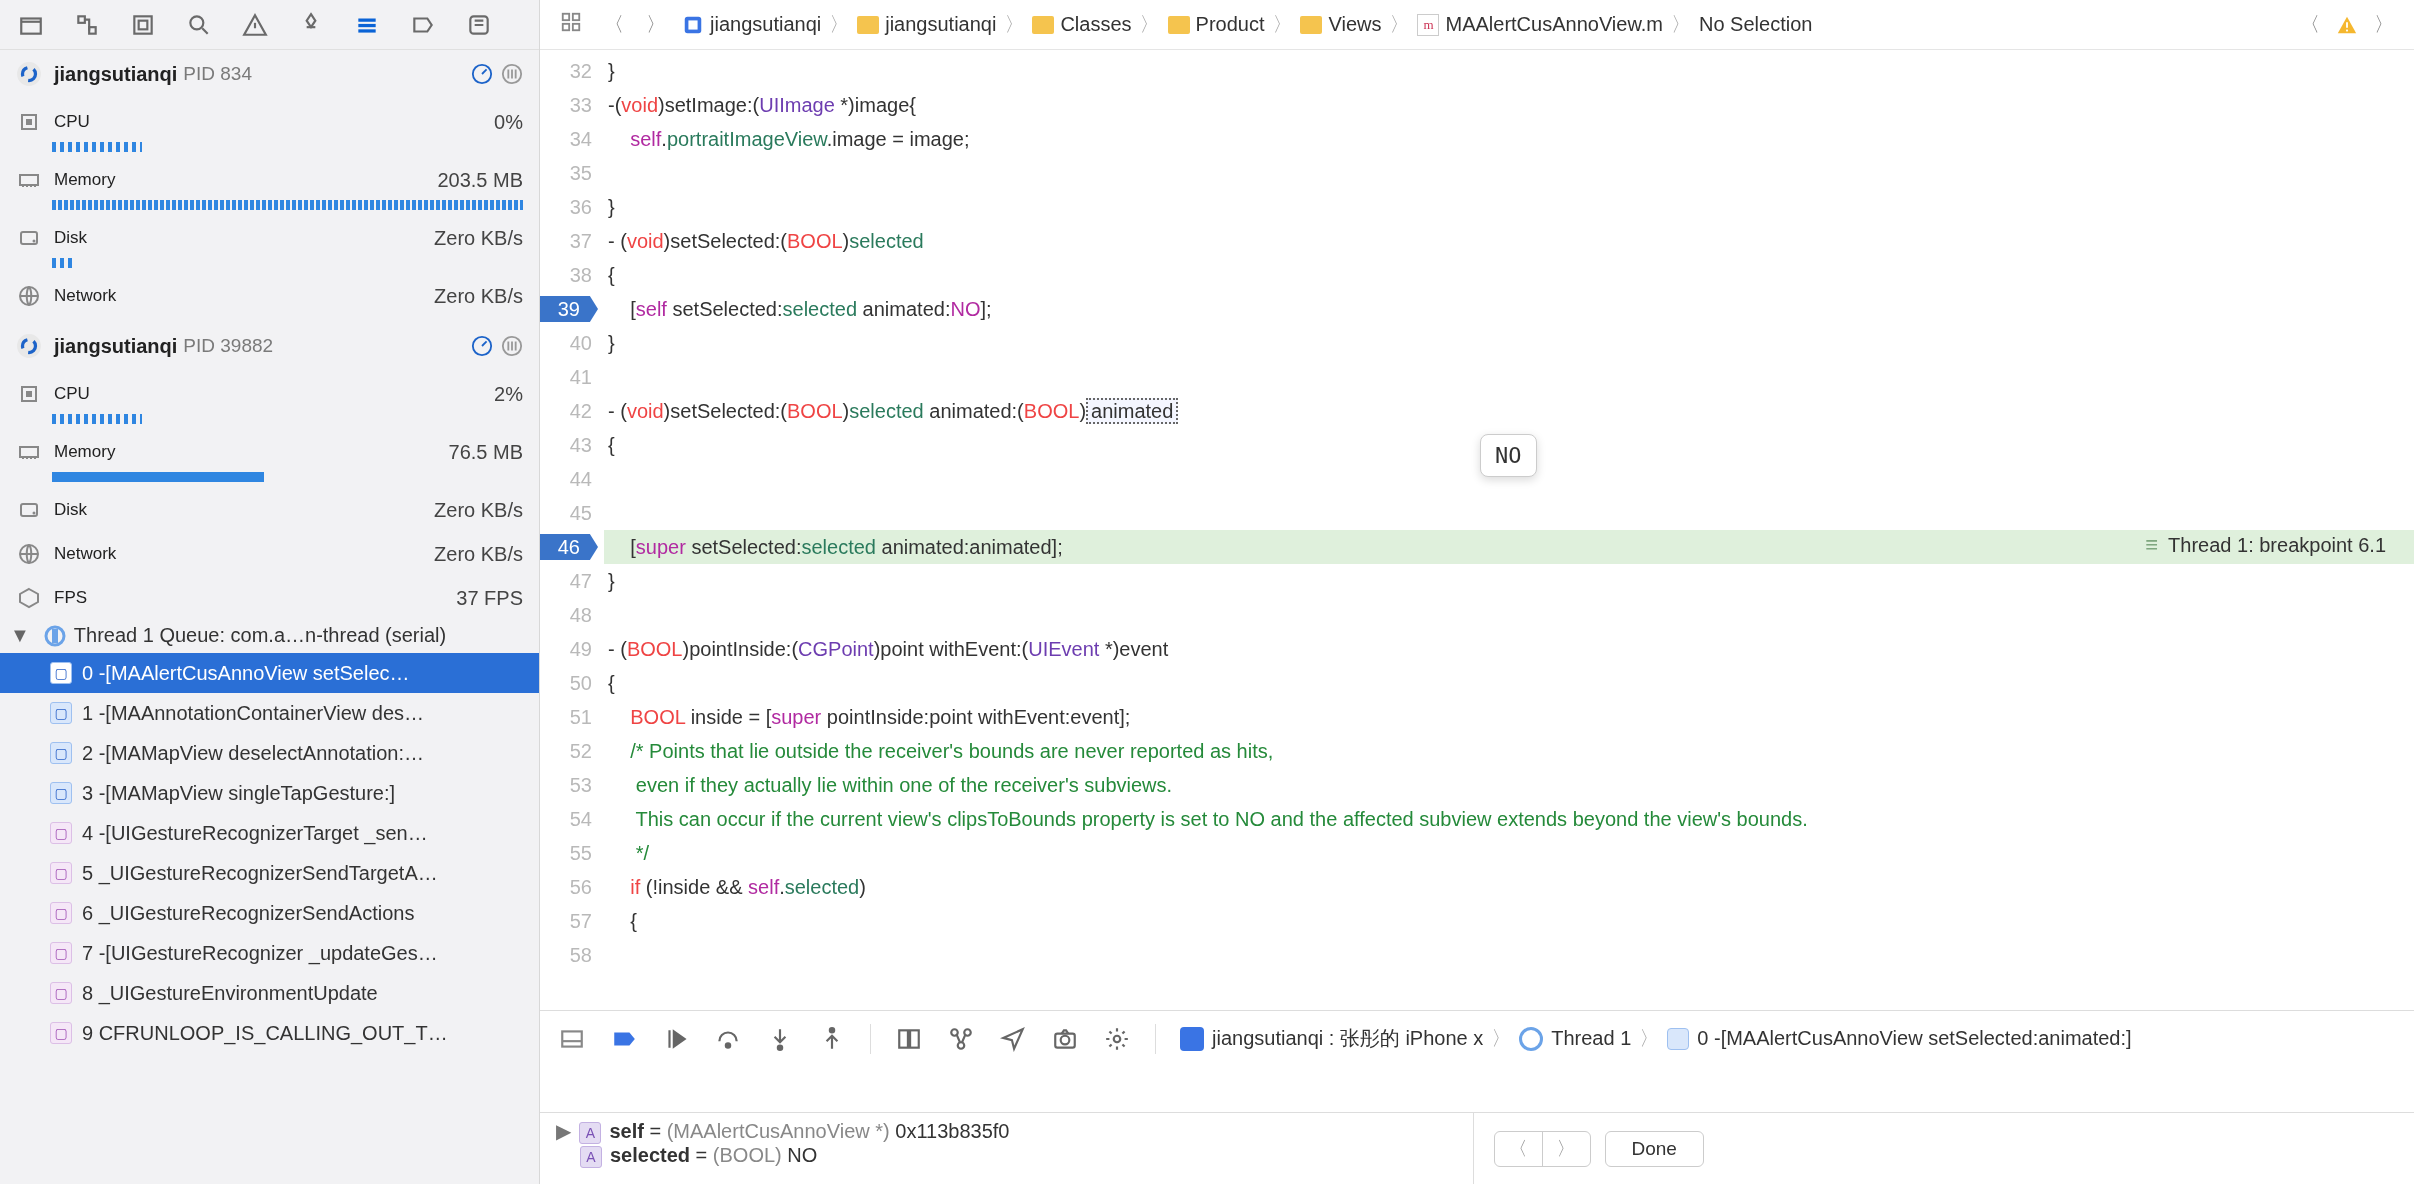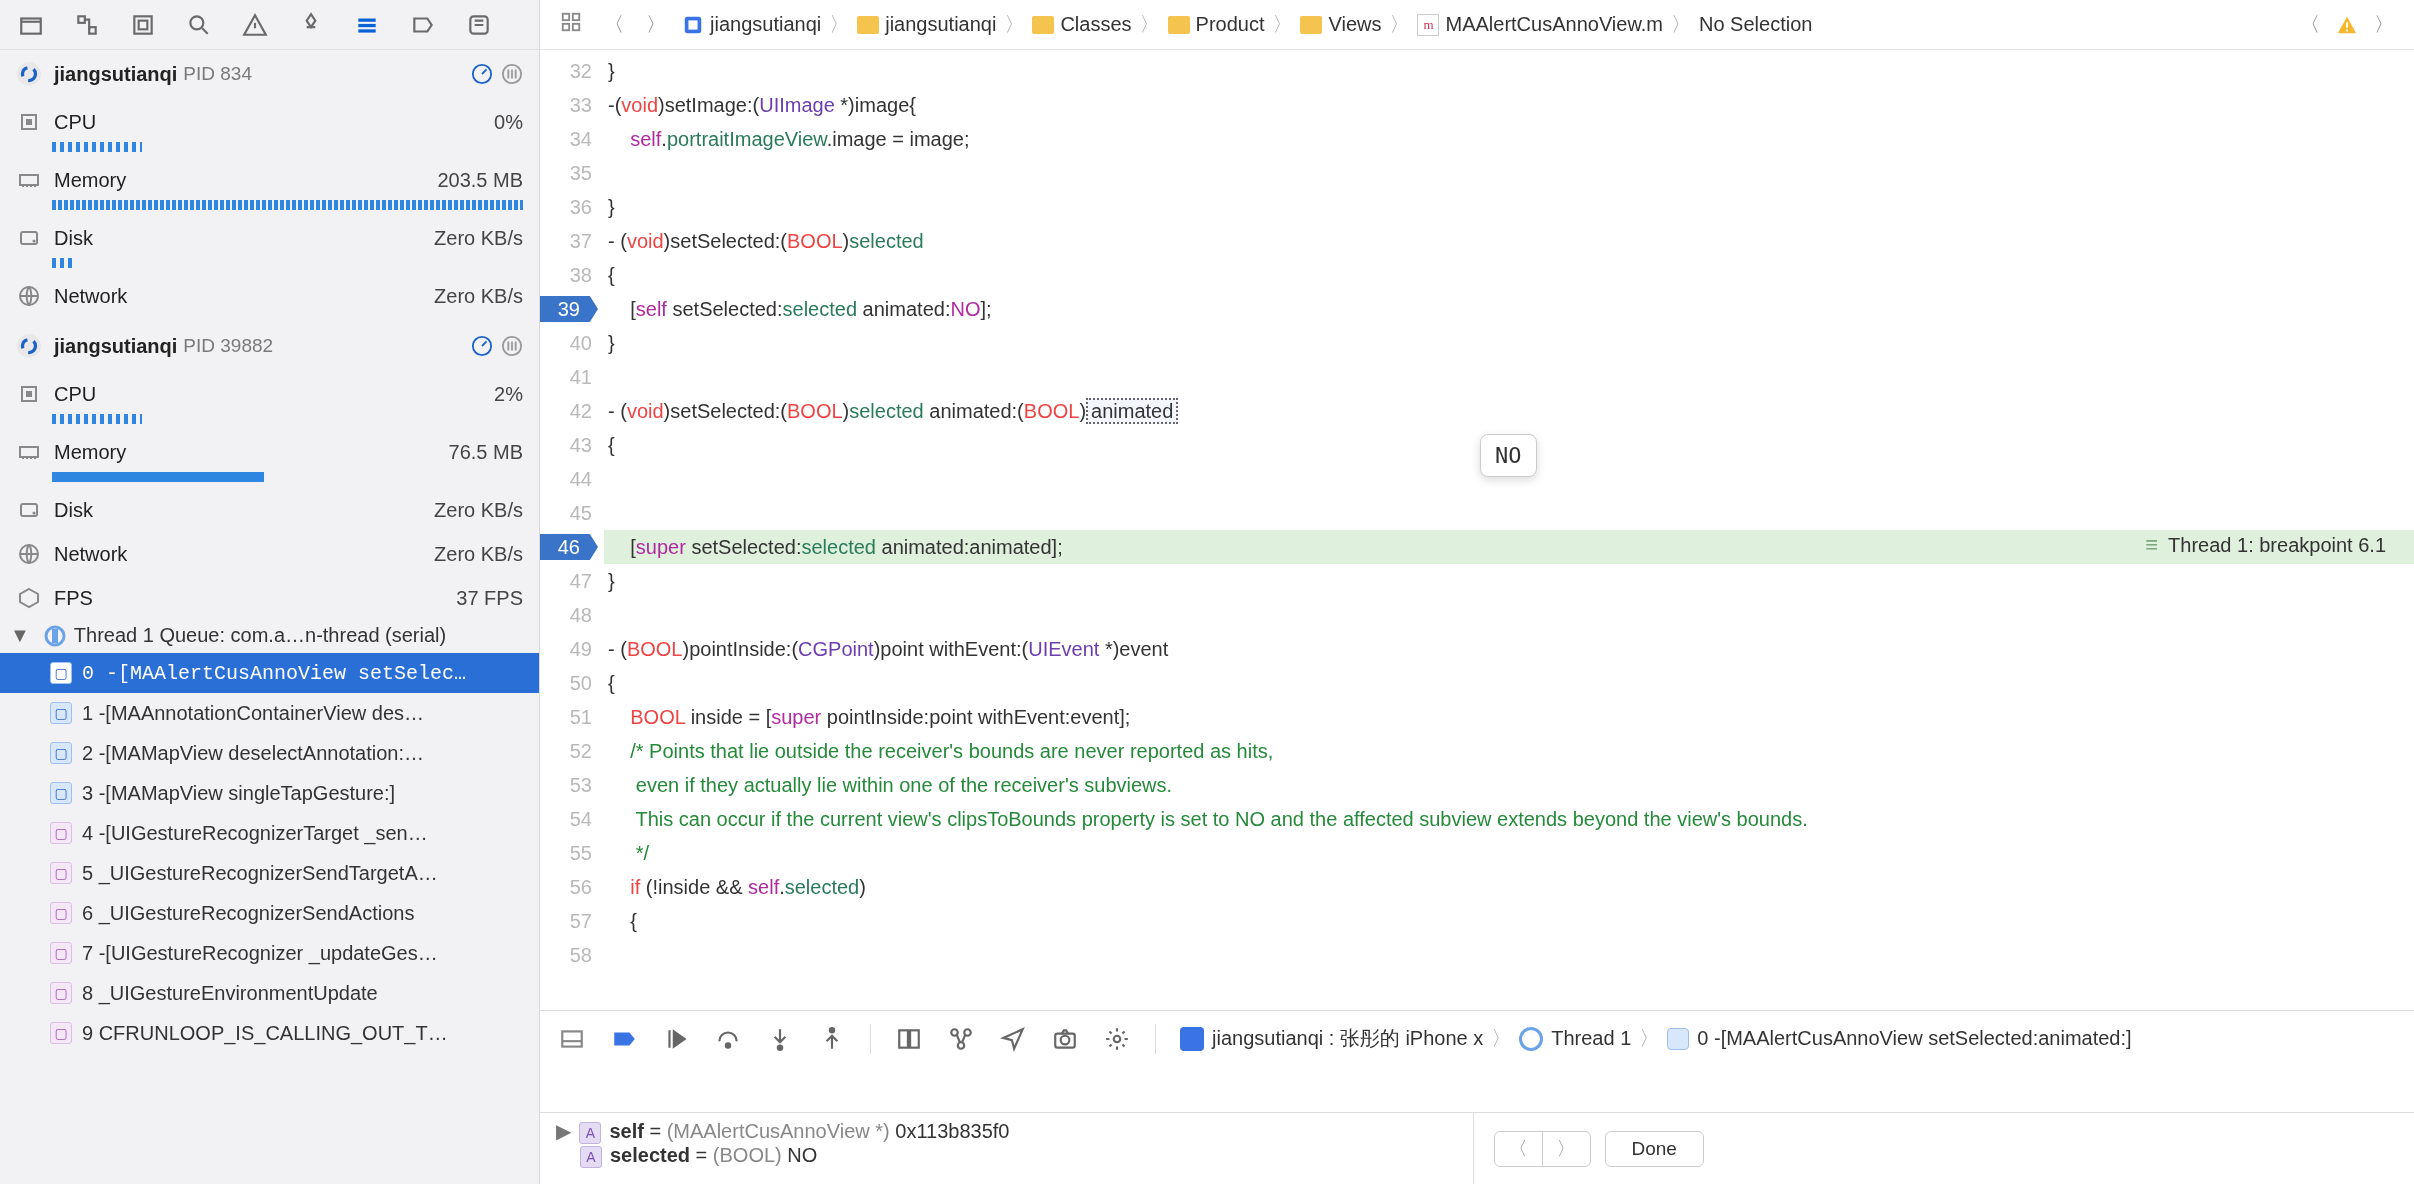--- a/index.html
+++ b/index.html
@@ -15,21 +15,21 @@
 
   .process-row { display: flex; align-items: center; padding: 6px 16px; height: 48px; }
   .process-row .app-icon { width: 26px; height: 26px; margin-right: 12px; }
   .process-row .name { font-weight: 600; font-size: 20px; color: #222; }
   .process-row .pid  { font-weight: 400; color: #7a7a7a; margin-left: 6px; }
   .process-row .status-dot { margin-left: auto; width: 22px; height: 22px; }
   .process-row .pill { margin-left: 8px; width: 22px; height: 22px; }
 
   .metric-row { display: flex; align-items: center; padding: 4px 16px 0 16px; height: 44px; }
   .metric-row .m-icon { width: 26px; height: 26px; margin-right: 12px; color: #7a7a7a; display:flex; align-items:center; justify-content:center; }
-  .metric-row .m-label { font-size: 20px; color: #222; flex: 1; }
+  .metric-row .m-label { font-size: 17px; color: #222; flex: 1; }
   .metric-row .m-value { font-size: 20px; color: #444; }
   .spark { height: 10px; margin: 0 16px 4px 52px; background: repeating-linear-gradient(90deg,#2f86e1 0 4px,transparent 4px 6px); }
   .spark.partial { background: linear-gradient(90deg,#2f86e1 0 45%,transparent 45%); height:10px; }
   .spark.tiny { background: repeating-linear-gradient(90deg,#2f86e1 0 4px,transparent 4px 8px); width:90px; }
 
   .threads { flex: 1; overflow: auto; font-size: 20px; }
   .thread-header { display:flex; align-items:center; padding: 6px 10px; color:#333; }
   .thread-header .disclosure { margin-right:6px; color:#666; }
   .stack-item { display:flex; align-items:center; padding: 4px 0 4px 50px; height: 40px; white-space:nowrap; overflow:hidden; text-overflow:ellipsis; }
   .stack-item .frame-icon { width:22px; height:22px; margin-right:10px; border-radius:3px; display:flex; align-items:center; justify-content:center; font-size:14px; }
@@ -287,21 +287,21 @@
         <span class="disclosure">▼</span>
         <svg width="22" height="22" style="margin:0 8px;">
             <circle cx="11" cy="11" r="9" fill="none" stroke="#6ba3e8" stroke-width="3"></circle>
             <rect x="8" y="4" width="6" height="14" fill="#6ba3e8"></rect>
           </svg>
         <span>Thread 1  Queue: com.a…n-thread (serial)</span>
       </div>
       <div id="stack-list">
           <div class="stack-item selected">
             <span class="frame-icon user">▢</span>
-            <span style="overflow:hidden;text-overflow:ellipsis;font-family:Liberation Mono, monospace;">0 -[MAAlertCusAnnoView setSelec…</span>
+            <span style="overflow:hidden;text-overflow:ellipsis;">0 -[MAAlertCusAnnoView setSelec…</span>
           </div>
           <div class="stack-item">
             <span class="frame-icon user">▢</span>
             <span style="overflow:hidden;text-overflow:ellipsis;text-align:right;">1 -[MAAnnotationContainerView des…</span>
           </div>
           <div class="stack-item">
             <span class="frame-icon user">▢</span>
             <span style="overflow:hidden;text-overflow:ellipsis;">2 -[MAMapView deselectAnnotation:…</span>
           </div>
           <div class="stack-item">

